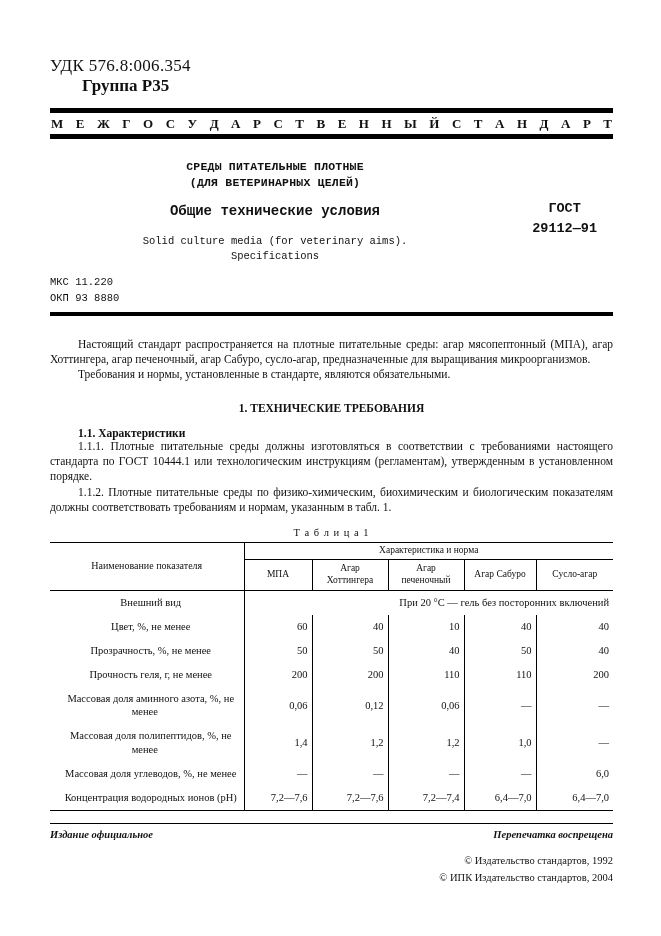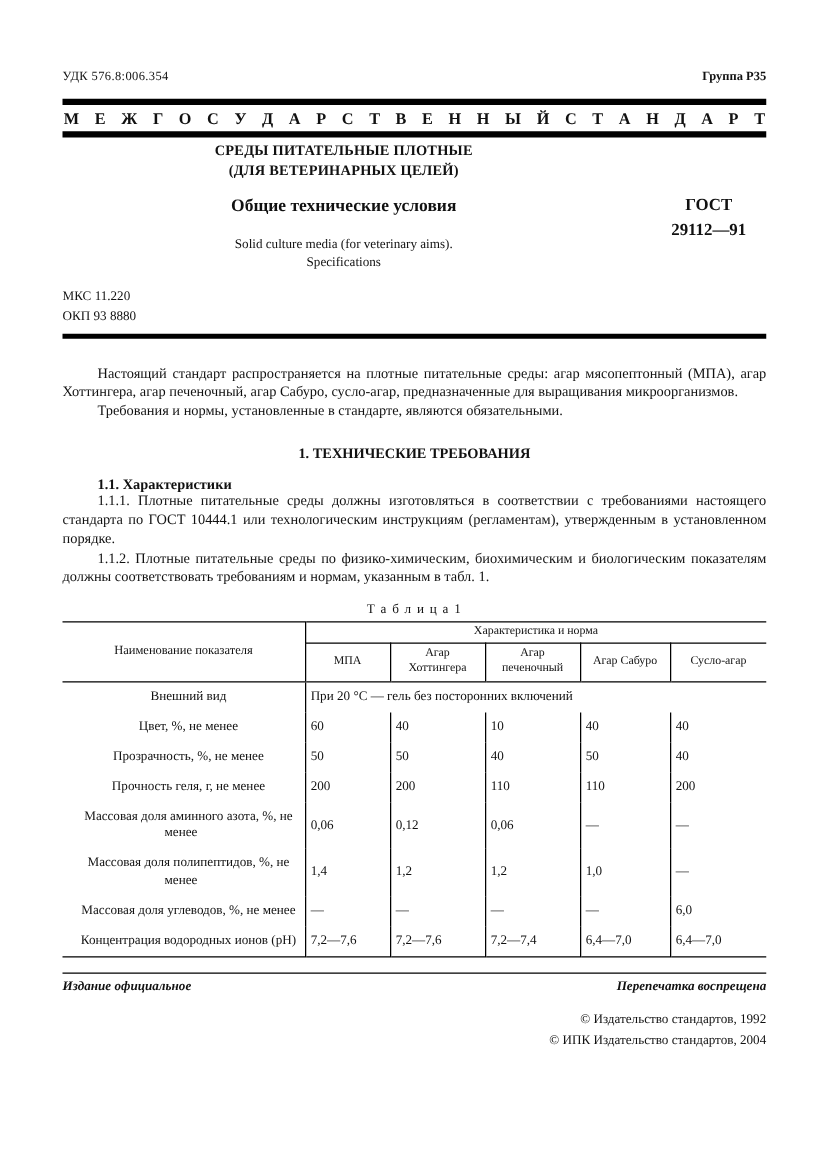--- a/index.html
+++ b/index.html
@@ -5,30 +5,30 @@
   * { box-sizing: border-box; }
   html, body { margin: 0; padding: 0; }
   body {
     width: 661px; height: 936px; background: #f2f2f2;
     font-family: "Liberation Serif", serif; color: #111;
   }
   .page {
     width: 661px; height: 936px; background: #fff;
     padding: 56px 48px 20px 50px; position: relative; overflow: hidden;
   }
-  .toprow { display: flex; justify-content: space-between; font-size: 10px; }
+  .toprow { display: flex; justify-content: space-between; font-size: 17px; flex-direction: column; }
   .udk { letter-spacing: 0.3px; }
   .group { font-weight: bold; padding-left: 32px; }
   .bar { height: 5px; background: #000; }
   .bar-first { margin-top: 12px; }
   .band {
     font-weight: bold; font-size: 13px; padding: 3px 1px 2px 1px;
     text-align: justify; text-align-last: justify; white-space: normal;
   }
-  .title-area { position: relative; margin-top: 4px; min-height: 120px; }
+  .title-area { position: relative; margin-top: 20px; min-height: 120px; font-family: Liberation Mono, monospace; }
   .title-left { width: 390px; margin-left: 30px; text-align: center; }
   .doc-title { font-weight: bold; font-size: 11.5px; line-height: 1.35; letter-spacing: 0.2px; }
   .doc-subtitle { font-weight: bold; font-size: 14px; margin-top: 13px; }
   .doc-english { font-size: 10.5px; margin-top: 15px; line-height: 1.4; }
   .gost-block { position: absolute; right: 16px; top: 40px; text-align: center; font-weight: bold; font-size: 13.5px; line-height: 1.45; }
   .codes { font-size: 10.5px; margin-top: 12px; line-height: 1.45; }
   .rule-thick { height: 4px; background: #000; margin-top: 6px; }
   .date-line { text-align: right; font-weight: bold; font-size: 11px; margin-top: 9px; padding-bottom: 7px; border-bottom: 1.5px solid #000; }
   .date-value { text-decoration: underline; margin-left: 4px; }
   .body-text { font-size: 11.5px; line-height: 1.33; text-align: justify; }
@@ -44,21 +44,21 @@
   }
   .gost col.c0 { width: 194px; }
   .gost col.c1 { width: 68px; }
   .gost col.c2 { width: 76px; }
   .gost col.c3 { width: 76px; }
   .gost col.c4 { width: 72px; }
   .gost th, .gost td { border-left: 1px solid #000; padding: 3px 4px; vertical-align: middle; font-weight: normal; }
   .gost .name-col { border-left: none; text-align: center; font-size: 10px; border-bottom: 1px solid #000; }
   .gost thead th { text-align: center; font-size: 9.5px; line-height: 1.25; border-bottom: 1px solid #000; }
   .gost thead .group-th { padding: 2px 4px; }
-  .gost tbody td { text-align: left; padding-top: 5px; padding-bottom: 6px; }
+  .gost tbody td { text-align: right; padding-top: 5px; padding-bottom: 6px; }
   .gost tbody td.row-label { border-left: none; text-align: center; font-size: 10.5px; text-indent: 12px; padding-left: 0; line-height: 1.25; }
   .gost tbody td.span-val { font-size: 10.5px; }
   .footer-rule { height: 1.5px; background: #000; margin-top: 12px; }
   .footer-row { display: flex; justify-content: space-between; font-size: 10.5px; font-style: italic; font-weight: bold; margin-top: 5px; }
   .copyright { text-align: right; font-size: 10.5px; margin-top: 13px; line-height: 1.55; }
 </style>
 </head>
 <body>
 
 <div class="page">

